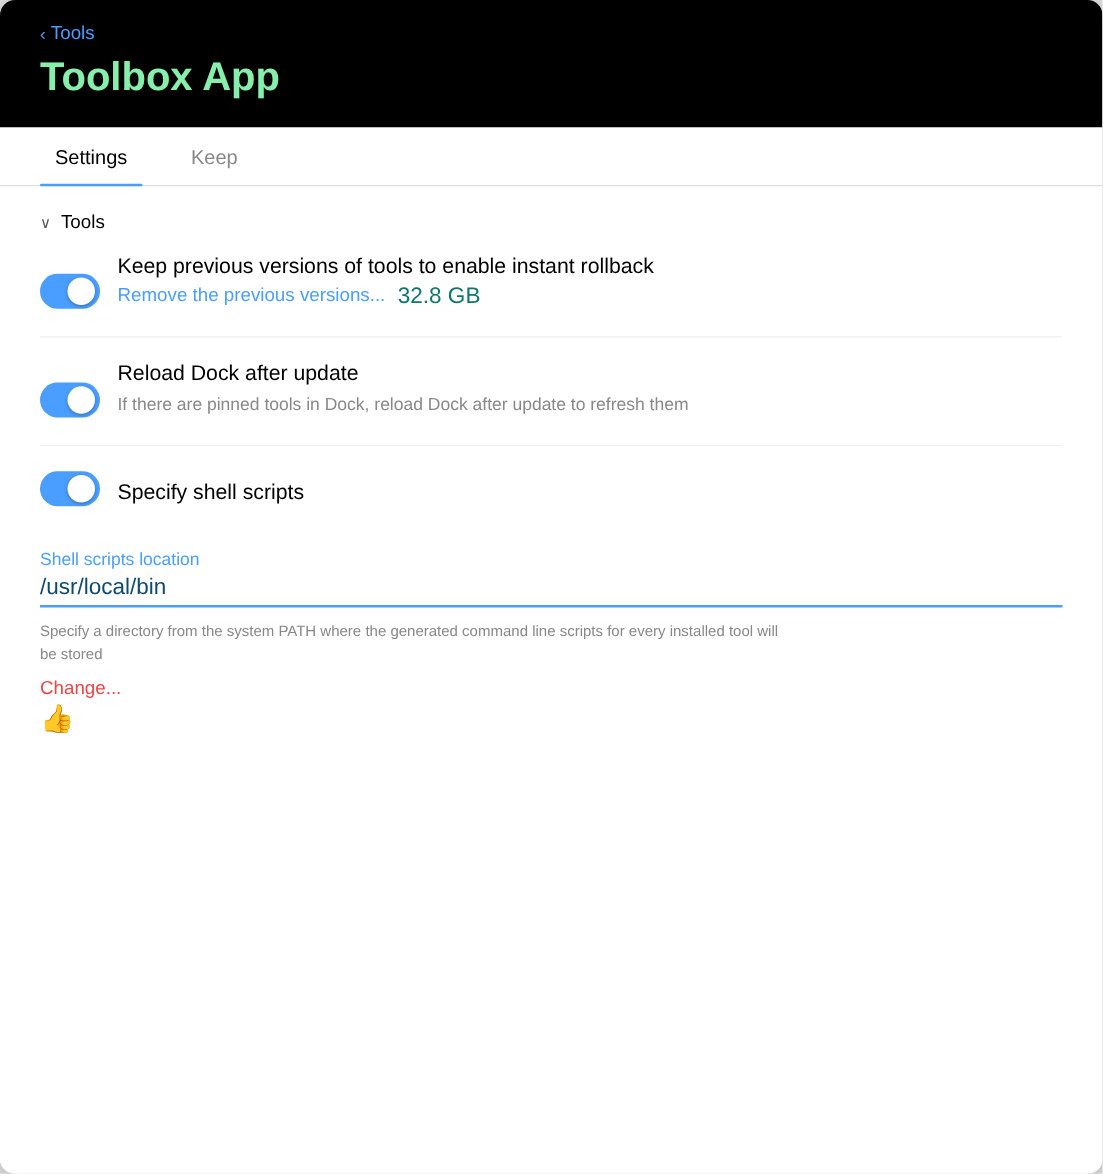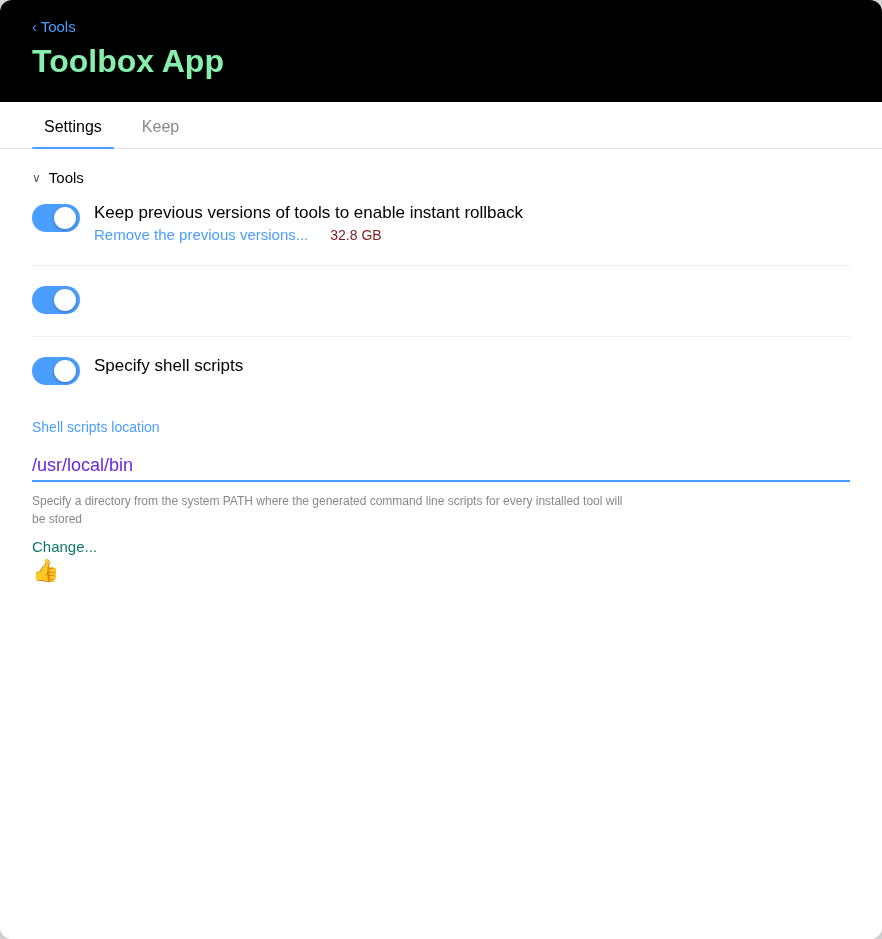--- a/index.html
+++ b/index.html
@@ -43,21 +43,21 @@
       font-weight: 700;
       color: #86efac;
     }
     .content {
       flex: 1;
       background: #fff;
       padding: 0;
     }
     .tabs {
       display: flex;
-      gap: 0;
+      gap: 11px;
       padding: 0 32px;
       border-bottom: 1px solid #e0e0e0;
       margin-bottom: 8px;
       align-items: flex-end;
     }
     .tab {
       padding: 16px 12px 12px;
       font-size: 16px;
       cursor: pointer;
       position: relative;
@@ -90,21 +90,21 @@
       font-weight: 500;
       margin-bottom: 16px;
       cursor: pointer;
     }
     .chevron-down {
       font-size: 12px;
       color: #555;
     }
     .setting-row {
       display: flex;
-      align-items: flex-start;
+      align-items: flex-end;
       gap: 14px;
       margin-bottom: 22px;
     }
     .setting-row-inner {
       display: flex;
       flex-direction: column;
     }
     .setting-label {
       font-size: 17px;
       font-weight: 400;
@@ -114,31 +114,31 @@
     .setting-sublabel {
       font-size: 14px;
       color: #888;
       margin-top: 4px;
       max-width: 560px;
       line-height: 1.4;
     }
     .link-row {
       display: flex;
       align-items: center;
-      gap: 22px;
+      gap: 10px;
       margin-top: 2px;
     }
     .link-blue {
       color: #4a9eff;
       font-size: 15px;
       cursor: pointer;
     }
     .link-size {
-      color: #7f1d1d;
-      font-size: 14px;
+      color: #0f766e;
+      font-size: 18px;
     }
     
     .toggle {
       position: relative;
       width: 48px;
       height: 28px;
       flex-shrink: 0;
       margin-top: 2px;
     }
     .toggle input {
@@ -171,39 +171,39 @@
       background: #f0f0f0;
       margin: 4px 0 18px;
     }
     
     .field-section {
       padding: 0 32px 16px;
     }
     .field-label {
       color: #4a9eff;
       font-size: 14px;
-      margin-bottom: 20px;
+      margin-bottom: 4px;
     }
     .field-value {
       font-size: 18px;
-      color: #6d28d9;
+      color: #0c4a6e;
       padding-bottom: 4px;
       border-bottom: 2px solid #4a9eff;
       display: block;
       width: 100%;
     }
     .field-description {
       color: #888;
       font-size: 12px;
       margin-top: 10px;
       line-height: 1.5;
       max-width: 600px;
     }
     .change-link {
-      color: #0f766e;
+      color: #ef4444;
       font-size: 15px;
       cursor: pointer;
       margin-top: 10px;
       display: inline-block;
     }
   </style>
 </head>
 <body>
 
 <div class="window">
@@ -247,20 +247,24 @@
         </div>
       </div>
 
       <div class="divider"></div>
 
       <div class="setting-row">
         <label class="toggle">
           <input type="checkbox" checked="" style="">
           <span class="slider"></span>
         </label>
+        <div class="setting-row-inner">
+          <span class="setting-label">Reload Dock after update</span>
+          <span class="setting-sublabel">If there are pinned tools in Dock, reload Dock after update to refresh them</span>
+        </div>
       </div>
 
       <div class="divider"></div>
 
       <div class="setting-row">
         <label class="toggle">
           <input type="checkbox" checked="" style="">
           <span class="slider"></span>
         </label>
         <div class="setting-row-inner">

